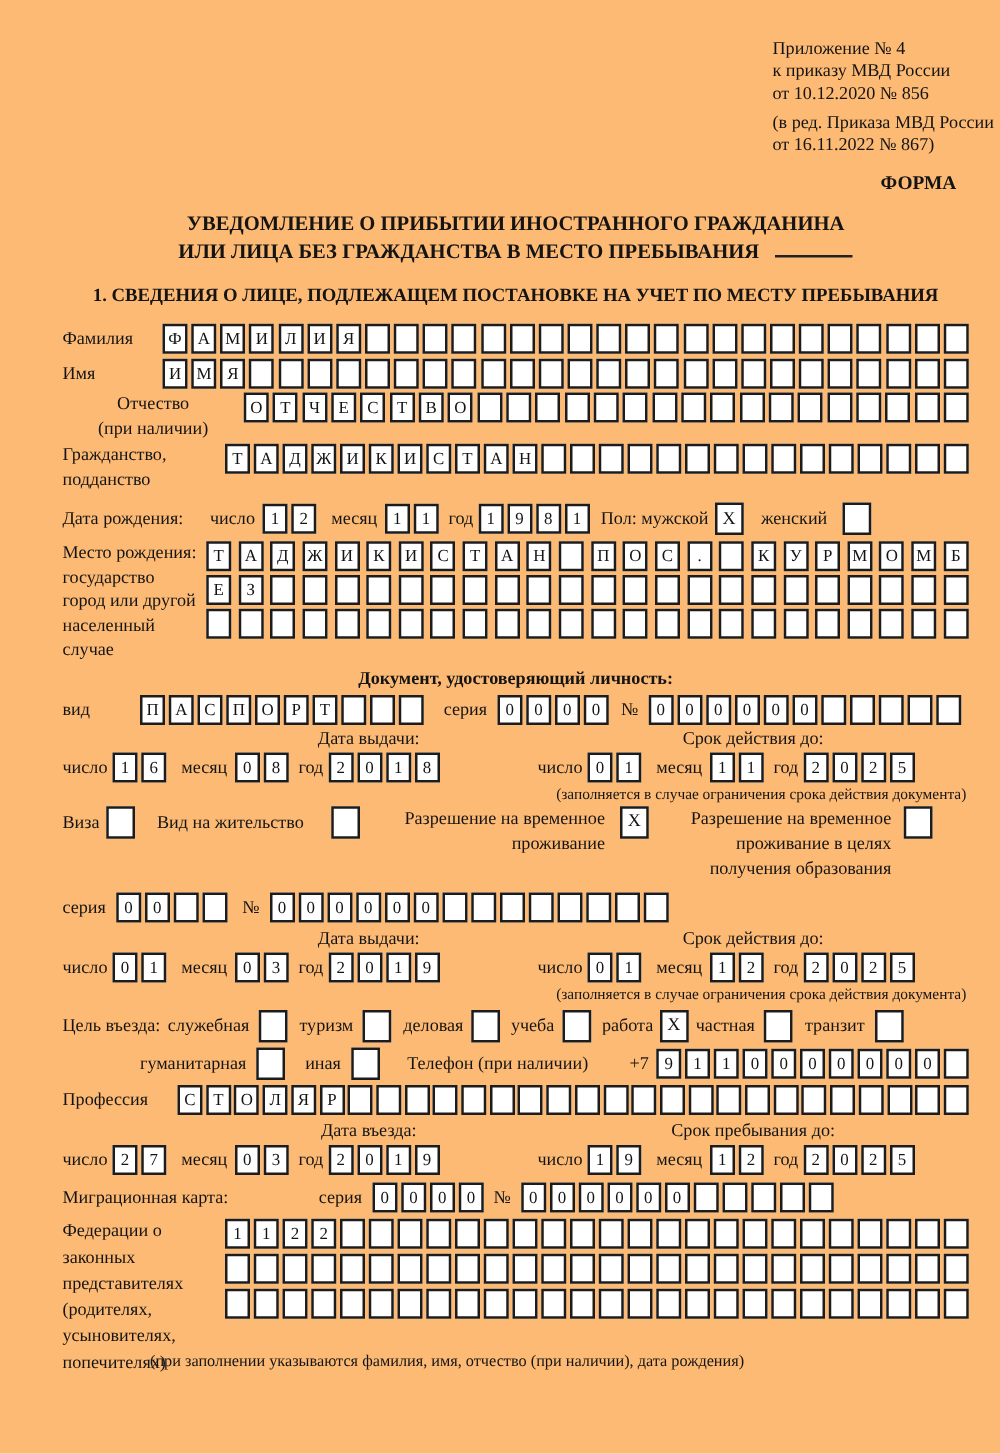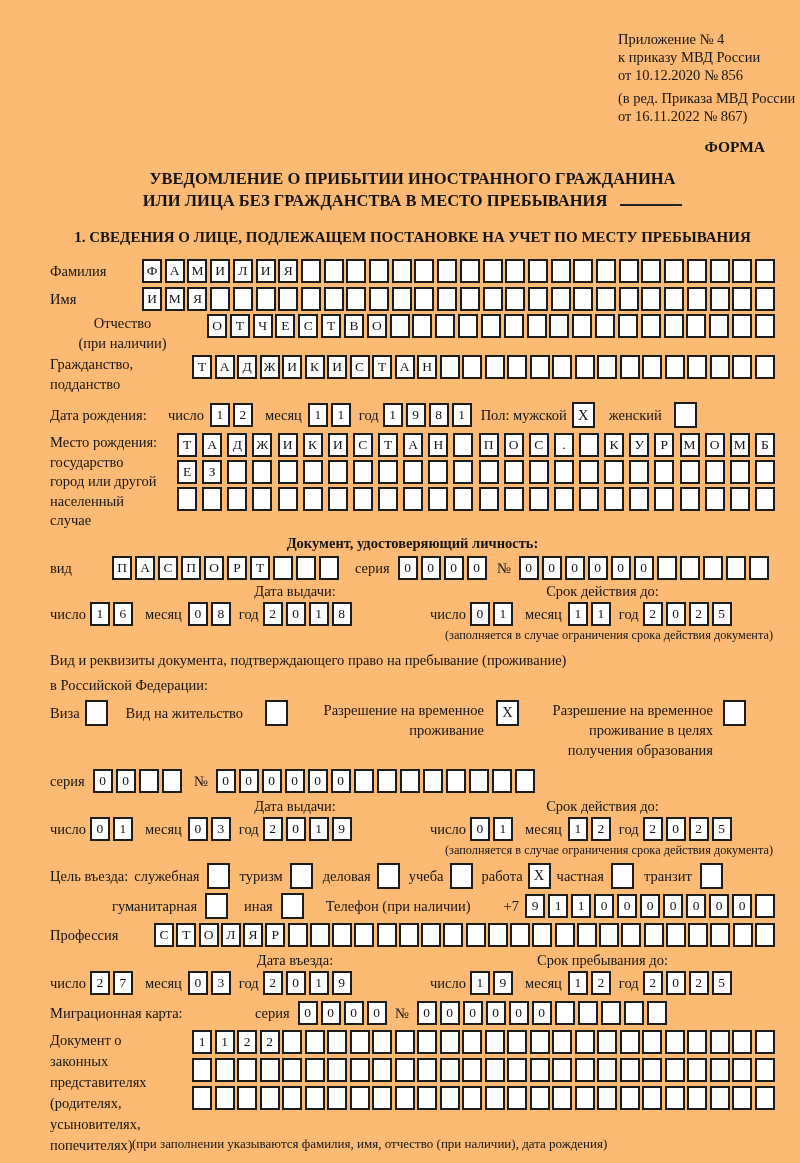--- a/index.html
+++ b/index.html
@@ -5,21 +5,21 @@
   html,body{margin:0;padding:0;background:#fff;}
   .page{position:relative;width:800px;height:1163px;box-sizing:border-box;
         padding:30px 25px 0 50px;background:#fdba74;color:#141414;
         font-family:"Liberation Serif",serif;font-size:14.5px;overflow:hidden;}
   .appendix{margin-left:568px;line-height:18px;white-space:nowrap;}
   .appendix .ed{margin-top:5px;}
   .forma{text-align:right;padding-right:10px;font-weight:bold;font-size:15.5px;margin-top:13px;}
   .title{text-align:center;font-weight:bold;font-size:16.5px;line-height:22px;margin-top:12px;}
   .blank{display:inline-block;width:62px;height:3px;border-bottom:2.5px solid #222;margin-left:13px;}
   .sec1{text-align:center;font-weight:bold;font-size:15px;margin-top:17px;white-space:nowrap;}
-  .frow{display:flex;align-items:flex-start;margin-top:4px;gap:12px;}
+  .frow{display:flex;align-items:flex-start;margin-top:4px;}
   .irow{display:flex;align-items:center;margin-top:4px;}
   .lbl{flex:0 0 auto;line-height:24px;}
   .lbl-multi{flex:0 0 auto;line-height:19.5px;}
   .cells{display:flex;gap:3px;}
   .cells.just{flex:1;justify-content:space-between;gap:0;}
   .cell{flex:0 0 auto;box-sizing:border-box;width:20px;height:24px;border:2px solid #1c1c1c;
         display:flex;align-items:center;justify-content:center;font-size:13.5px;background:#fff;}
   .chk{flex:0 0 auto;box-sizing:border-box;width:23px;height:26px;border:2px solid #1c1c1c;
        display:flex;align-items:center;justify-content:center;font-size:14.5px;background:#fff;}
   .dochead{text-align:center;font-weight:bold;font-size:14.5px;margin-top:4px;}
@@ -393,24 +393,20 @@
             <div class="cell">2</div>
             <div class="cell">0</div>
             <div class="cell">2</div>
             <div class="cell">5</div>
           </div>
       </div>
     </div>
   </div>
   <div class="note-r">(заполняется в случае ограничения срока действия документа)</div>
 
-  <div class="intro">
-    <div>Вид и реквизиты документа, подтверждающего право на пребывание (проживание)</div>
-    <div>в Российской Федерации:</div>
-  </div>
 
   <div class="permit">
     <span class="lbl" style="line-height:26px;">Виза</span>
     <span class="chk" style="margin-left:5px;"></span>
     <span class="lbl" style="line-height:26px;margin-left:18px;">Вид на жительство</span>
     <span class="chk" style="margin-left:22px;"></span>
     <div class="pcenter" style="width:172px;margin-left:24px;">
       <div>Разрешение на временное</div>
       <div>проживание</div>
     </div>
@@ -639,21 +635,21 @@
         <div class="cell"></div>
         <div class="cell"></div>
         <div class="cell"></div>
         <div class="cell"></div>
         <div class="cell"></div>
       </div>
   </div>
 
   <div class="frow" style="margin-top:5px;">
     <div class="sved-lbl">
-      <div>Документ о</div>
+      <div>Федерации о</div>
       <div>законных</div>
       <div>представителях</div>
       <div>(родителях,</div>
       <div>усыновителях,</div>
       <div>попечителях)</div>
     </div>
     <div class="sved-cells">
       <div class="cells just">
           <div class="cell">1</div>
           <div class="cell">1</div>

